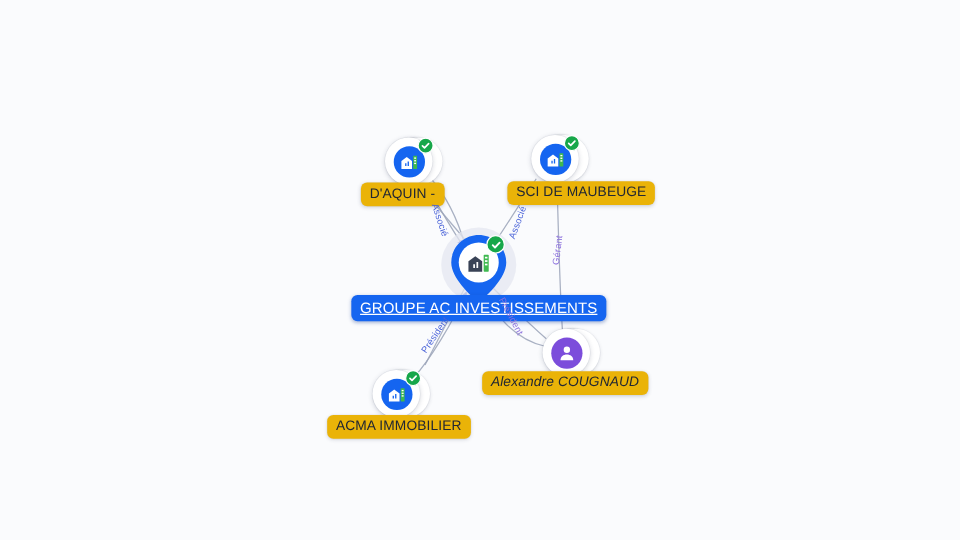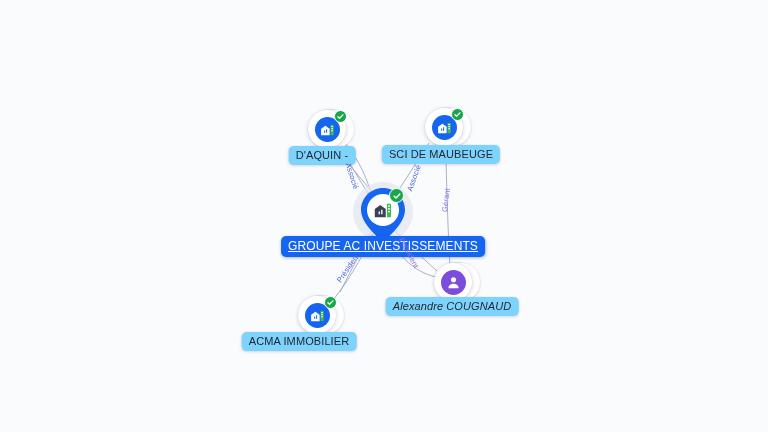--- a/index.html
+++ b/index.html
@@ -97,21 +97,21 @@
     display: flex; align-items: center; justify-content: center;
   }
 
   
   .label {
     position: absolute;
     white-space: nowrap;
     font-size: 11px;
     letter-spacing: .1px;
     color: #222733;
-    background: #7dd3fc;
+    background: #eab308;
     border-radius: 5px;
     padding: 3px 7px 4px 7px;
     box-shadow: 0 1px 3px rgba(40,50,80,.16), 0 0 0 .5px rgba(40,50,80,.05);
     transform: translateX(-50%);
   }
   .label.selected {
     background: #1565f0;
     color: #ffffff;
     font-size: 12px;
     box-shadow: 0 1px 3px rgba(20,60,150,.35);
@@ -194,21 +194,21 @@
               <rect x="17.4" y="13" width="2.2" height="1.5" fill="#ffffff"></rect>
             </svg>
           </div>
         </div>
         <div class="badge">
           <svg width="9" height="9" viewBox="0 0 12 12">
             <path d="M2.6 6.2 L4.8 8.4 L9.2 3.8" fill="none" stroke="#ffffff" stroke-width="1.8" stroke-linecap="round" stroke-linejoin="round"></path>
           </svg>
         </div>
       </div>
-      <div class="label" style="left: 441px; top: 145px;">SCI DE MAUBEUGE</div>
+      <div class="label" style="left: 465px; top: 145px;">SCI DE MAUBEUGE</div>
       <div class="node" style="left: 383px; top: 212px;">
         <div class="pin-halo"></div>
         <div class="pin-wrap">
           <svg width="48" height="58" viewBox="0 0 48 58">
             <path d="M24 2 C11.8 2 2 11.8 2 24 c0 13 16 26 20.4 31.4 a2 2 0 0 0 3.2 0 C30 50 46 37 46 24 C46 11.8 36.2 2 24 2 Z" fill="#1565f0"></path>
             <circle cx="24" cy="24" r="16" fill="#ffffff"></circle>
           </svg>
         </div>
         <div class="pin-icon" style="left: -11px; top: -13px;">
           <svg width="22" height="22" viewBox="0 0 24 24">
@@ -256,21 +256,21 @@
               <rect x="17.4" y="13" width="2.2" height="1.5" fill="#ffffff"></rect>
             </svg>
           </div>
         </div>
         <div class="badge">
           <svg width="9" height="9" viewBox="0 0 12 12">
             <path d="M2.6 6.2 L4.8 8.4 L9.2 3.8" fill="none" stroke="#ffffff" stroke-width="1.8" stroke-linecap="round" stroke-linejoin="round"></path>
           </svg>
         </div>
       </div>
-      <div class="label" style="left: 299px; top: 332px; text-align: right;">ACMA IMMOBILIER</div>
+      <div class="label" style="left: 319px; top: 332px; text-align: right;">ACMA IMMOBILIER</div>
     </div>
   <div id="edge-labels">
       <div class="elabel" style="color: rgb(74, 99, 216); left: 352px; top: 176px; transform: translate(-50%, -50%) rotate(72deg);">Associé</div>
       <div class="elabel" style="color: rgb(74, 99, 216); left: 414px; top: 178px; transform: translate(-50%, -50%) rotate(-70deg);">Associé</div>
       <div class="elabel" style="color: rgb(139, 111, 221); left: 446px; top: 200px; transform: translate(-50%, -50%) rotate(-83deg);">Gérant</div>
       <div class="elabel" style="color: rgb(74, 99, 216); left: 348px; top: 268px; transform: translate(-50%, -50%) rotate(-56deg);">Président</div>
       <div class="elabel" style="color: rgb(139, 111, 221); left: 409px; top: 253px; transform: translate(-50%, -50%) rotate(62deg);">Président</div>
     </div>
 
 </div>

